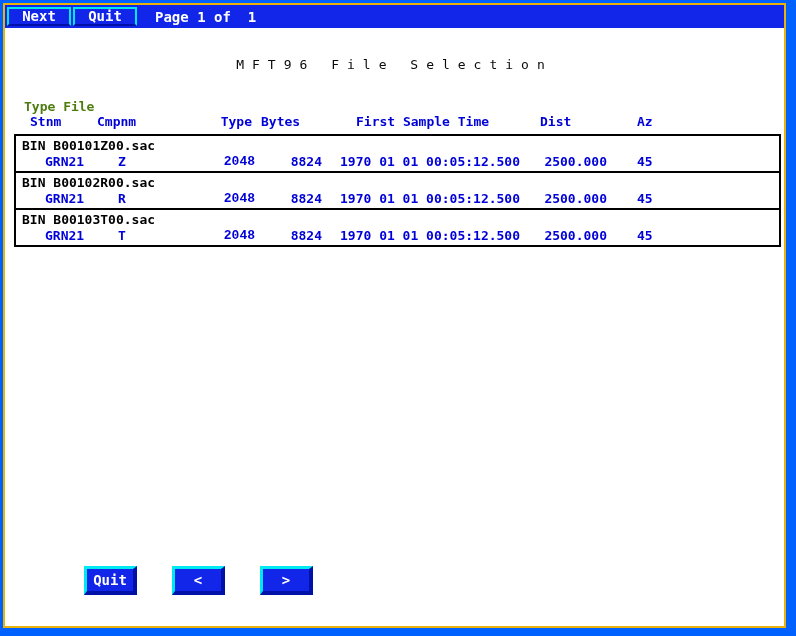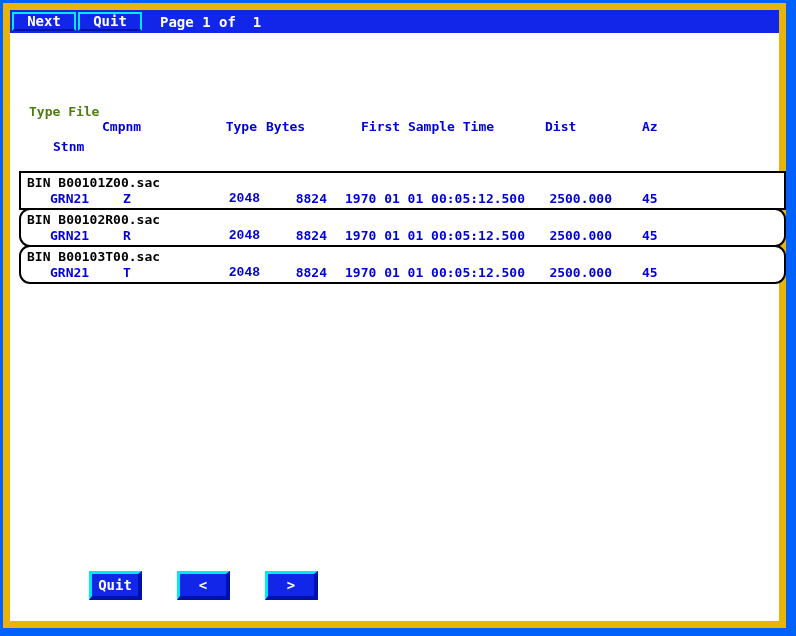--- a/index.html
+++ b/index.html
@@ -4,21 +4,21 @@
 <style>
   html,body { margin:0; padding:0; }
   body {
     width:796px; height:636px; overflow:hidden; position:relative;
     background:#0061ff;
     font-family:"DejaVu Sans Mono","Liberation Mono",monospace;
   }
   
   .window {
     position:absolute; left:3px; top:3px; right:10px; bottom:8px;
-    background:#ffffff; border:7px solid #eab308;
+    background:#ffffff; border:2px solid #eab308;
   }
   
   .topbar {
     position:absolute; left:0; top:0; right:0; height:23px;
     background:#1126e8; display:flex; align-items:center;
   }
   .bar-btn {
     height:19px; width:64px; margin-left:2px;
     background:#1126e8;
     border:2px solid #00e8f0; border-bottom-color:#0011a8;
@@ -36,34 +36,34 @@
     position:absolute; top:52px; left:0; right:0;
     text-align:center; color:#0a0a0a;
     font-size:13px; font-weight:normal; letter-spacing:8px;
   }
   
   .group-header {
     position:absolute; left:19px; top:94px;
     color:#4d7c0f; font-weight:bold; font-size:13px;
   }
   .col-header { position:absolute; top:109px; color:#0000d8; font-weight:bold; font-size:13px; white-space:pre; }
-  .h-stnm  { left:43px;margin-top:20px; }
+  .h-stnm  { left:25px; }
   .h-cmpnm { left:92px; }
   .h-npts  { left:171px; width:76px; text-align:right; }
   .h-bytes { left:256px; width:63px; }
   .h-time  { left:351px; }
   .h-dist  { left:535px; width:66px; }
   .h-az    { left:632px; }
   
-  .rows { position:absolute; left:9px; top:129px; width:767px;margin-top:32px; }
+  .rows { position:absolute; left:9px; top:129px; width:767px; }
   .file-row {
     position:relative; height:35px; border:2px solid #000000;
     background:#ffffff; box-sizing:content-box; cursor:pointer;
   }
-  .file-row + .file-row { margin-top:-2px;border-radius:11px; }
+  .file-row + .file-row { margin-top:-2px; }
   .file-row .cell { position:absolute; font-size:13px; font-weight:bold; white-space:pre; }
   .file-line { left:6px; top:2px; color:#000000; }
   .c-stnm  { left:29px;  top:18px; color:#0000d8; }
   .c-cmpnm { left:102px; top:18px; color:#0000d8; }
   .c-npts  { left:163px; top:18px; width:76px; text-align:right; color:#0000d8;font-family:Liberation Mono, monospace; }
   .c-bytes { left:243px; top:18px; width:63px; text-align:right; color:#0000d8; }
   .c-time  { left:324px; top:18px; color:#0000d8; }
   .c-dist  { left:525px; top:18px; width:66px; text-align:right; color:#0000d8; }
   .c-az    { left:621px; top:18px; color:#0000d8; }
   
@@ -84,20 +84,21 @@
 <body>
 
 <div class="window">
 
   <div class="topbar">
     <button class="bar-btn">Next</button>
     <button class="bar-btn">Quit</button>
     <span class="page-label">Page 1 of  1</span>
   </div>
 
+  <div class="title">MFT96 File Selection</div>
 
   <div class="group-header">Type File</div>
 
   <span class="col-header h-stnm">Stnm</span>
   <span class="col-header h-cmpnm">Cmpnm</span>
   <span class="col-header h-npts">Type</span>
   <span class="col-header h-bytes">Bytes</span>
   <span class="col-header h-time">First Sample Time</span>
   <span class="col-header h-dist">Dist</span>
   <span class="col-header h-az">Az</span>

